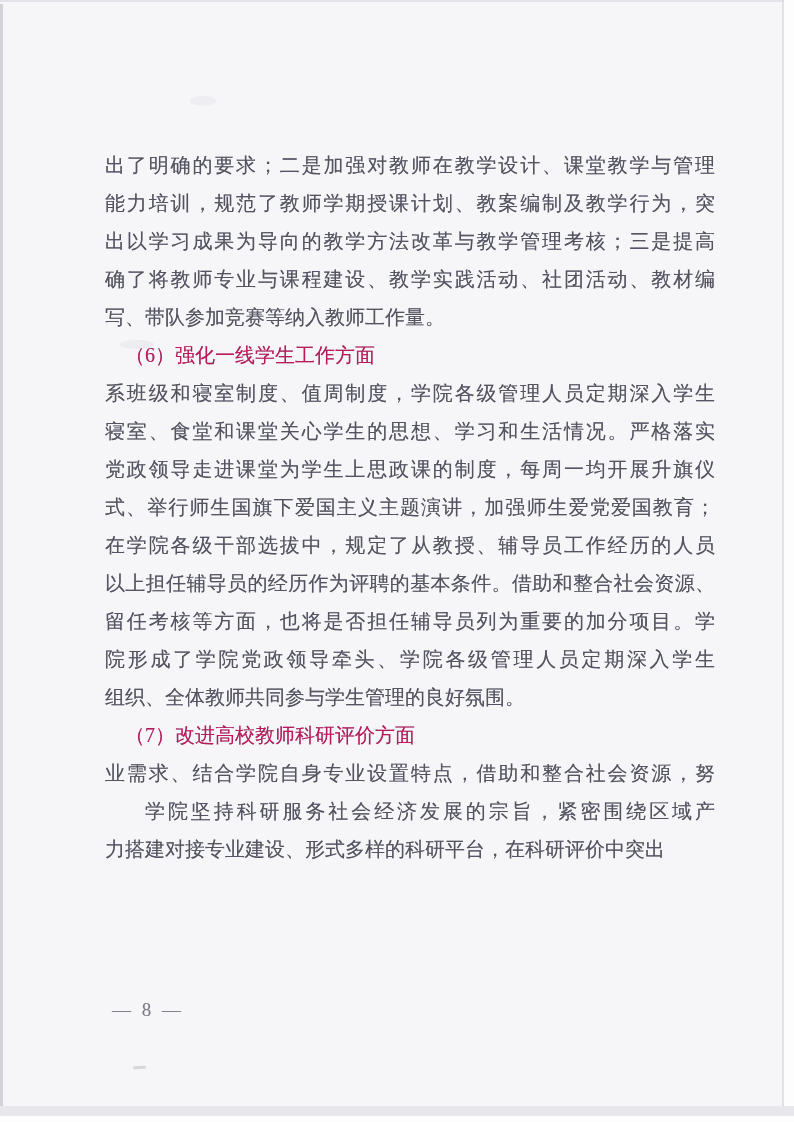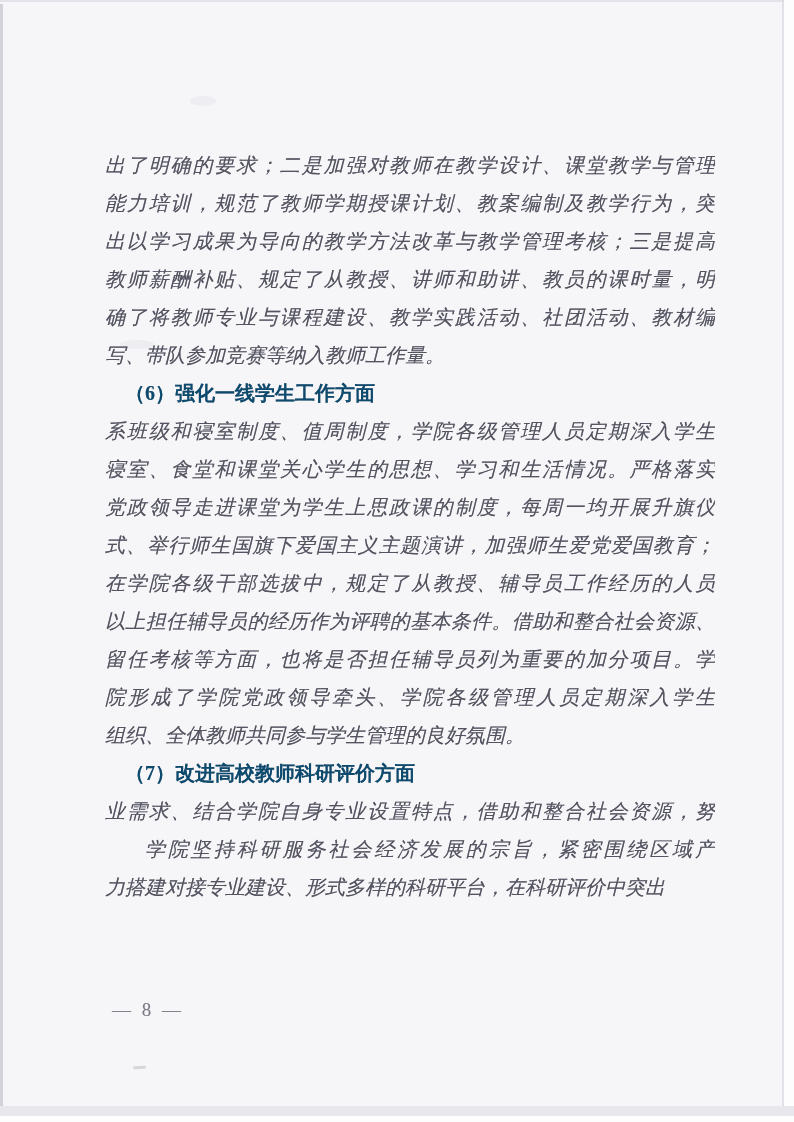--- a/index.html
+++ b/index.html
@@ -81,35 +81,33 @@
     font-size: 20px;
     line-height: 38px;
     color: #545461;
     text-shadow: 0 0 0.6px rgba(90, 90, 104, 0.55);
   }
   .line {
     height: 38px;
     overflow: hidden;
     text-align: justify;
     text-align-last: justify;
-    font-style: italic;
   }
   .line.last-line {
     text-align: right;
     text-align-last: left;
   }
   .line.first-indent {
     text-indent: 2em;
   }
   .heading-line {
     height: 38px;
     overflow: hidden;
     text-indent: 1em;
-    color: #0c4a6e;
-    font-weight: bold;
+    color: #be185d;
   }
   .page-number {
     position: absolute;
     left: 112px;
     top: 997px;
     font-size: 19px;
     line-height: 26px;
     color: #80808c;
     letter-spacing: 3px;
     text-shadow: 0 0 0.6px rgba(120, 120, 132, 0.5);
@@ -127,21 +125,20 @@
   <div class="edge-bottom-white"></div>
   <div class="speck-1"></div>
   <div class="speck-2"></div>
   <div class="speck-3"></div>
 
   <div class="text-block">
       <div>
         <div class="line">出了明确的要求；二是加强对教师在教学设计、课堂教学与管理</div>
         <div class="line">能力培训，规范了教师学期授课计划、教案编制及教学行为，突</div>
         <div class="line">出以学习成果为导向的教学方法改革与教学管理考核；三是提高</div>
-        <div class="line">教师薪酬补贴、规定了从教授、讲师和助讲、教员的课时量，明</div>
         <div class="line">确了将教师专业与课程建设、教学实践活动、社团活动、教材编</div>
         <div class="line last-line">写、带队参加竞赛等纳入教师工作量。</div>
       </div>
       <div class="heading-line">（6）强化一线学生工作方面</div>
       <div>
         <div class="line">系班级和寝室制度、值周制度，学院各级管理人员定期深入学生</div>
         <div class="line">寝室、食堂和课堂关心学生的思想、学习和生活情况。严格落实</div>
         <div class="line">党政领导走进课堂为学生上思政课的制度，每周一均开展升旗仪</div>
         <div class="line">式、举行师生国旗下爱国主义主题演讲，加强师生爱党爱国教育；</div>
         <div class="line">在学院各级干部选拔中，规定了从教授、辅导员工作经历的人员</div>

